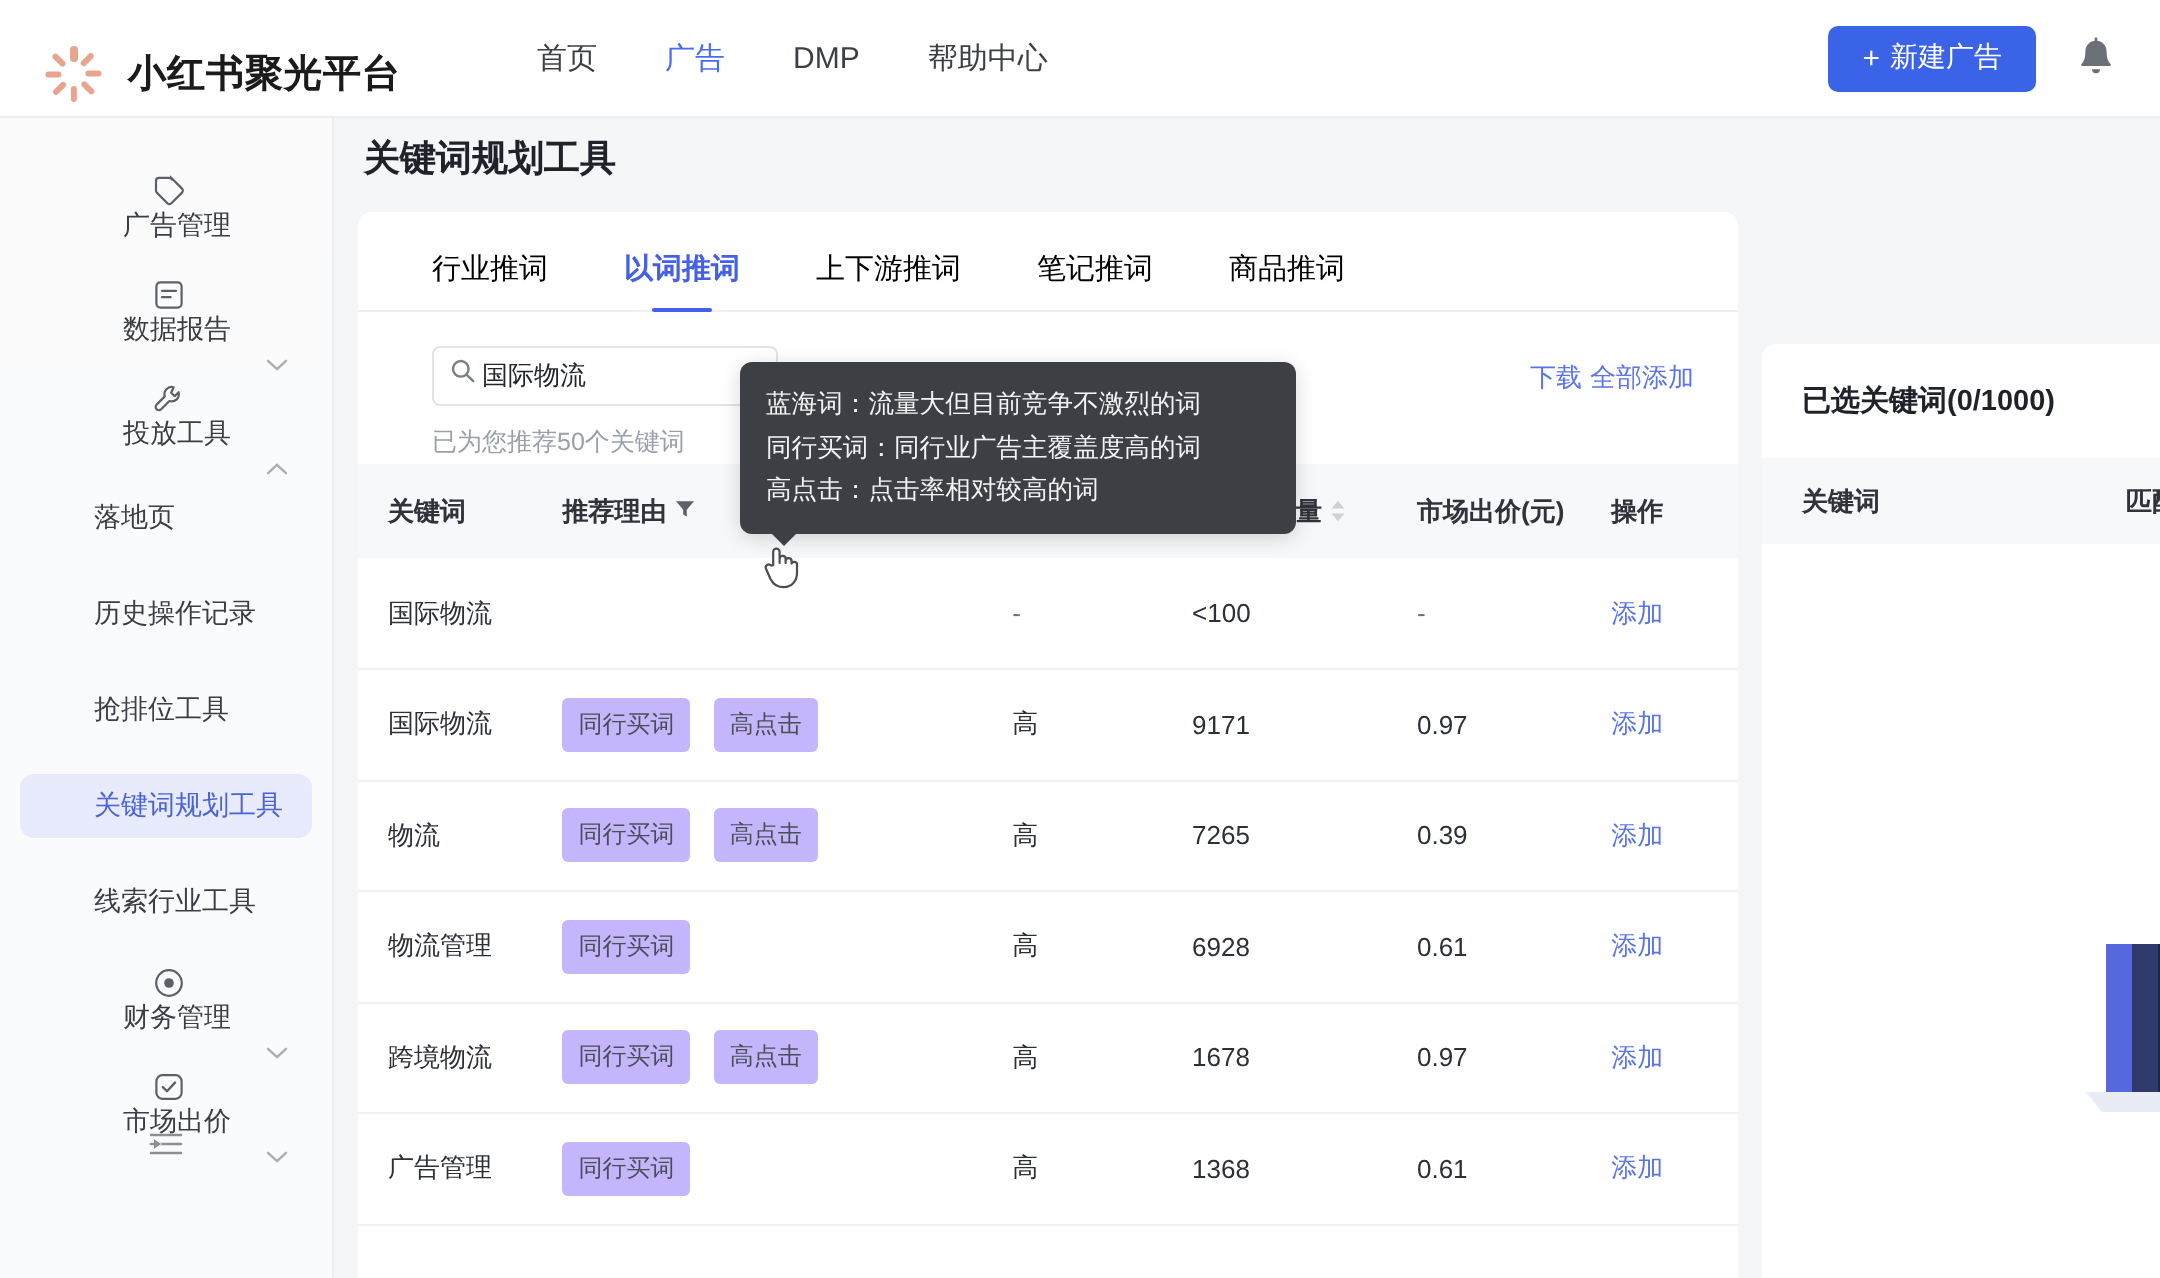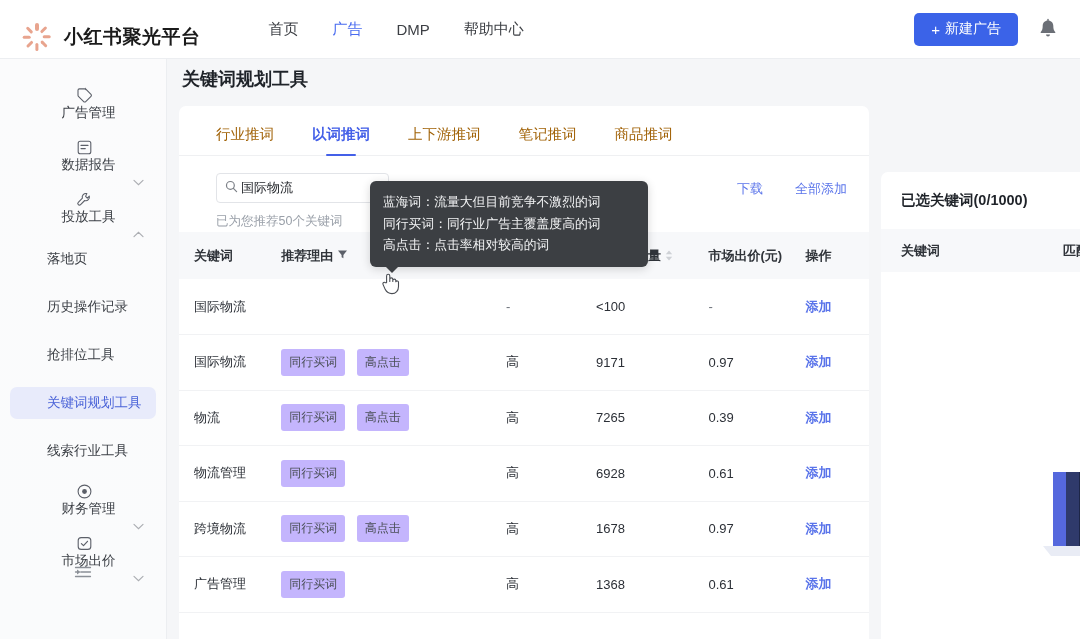--- a/index.html
+++ b/index.html
@@ -92,21 +92,21 @@
   .panel-main {
     position: absolute; left: 12px; top: 47px;
     width: 690px; height: 600px;
     background: #fff; border-radius: 7px;
   }
   .tabs {
     display: flex; gap: 38px; padding: 19px 0 0 37px;
     border-bottom: 1px solid #eff0f2; height: 50px;
   }
   .tab {
-    font-size: 14.5px; color: #a16207; cursor: pointer;
+    font-size: 14.5px; color: #000000; cursor: pointer;
     position: relative; padding-bottom: 12px;
   }
   .tab.active { color: #4460e8; font-weight: bold; font-family: Liberation Mono, monospace; }
   .tab.active::after {
     content: ""; position: absolute; left: 50%; transform: translateX(-50%);
     bottom: -1px; width: 30px; height: 2.5px; background: #4460e8; border-radius: 2px;
   }
 
   .toolbar { position: relative; padding: 17px 0 0 37px; height: 76px; }
   .search-box {
@@ -116,40 +116,40 @@
   }
   .search-box .mag { flex: 0 0 auto; margin-right: 3px; }
   .search-box input {
     border: none; outline: none; font-size: 13px; color: #23262b;
     width: 100%; font-family: inherit; background: transparent;
   }
   .rec-count {
     margin-top: 10px; font-size: 12.5px; color: #9aa0a9;
   }
   .toolbar-links {
-    position: absolute; right: 22px; top: 24px; display: flex; gap: 32px;
+    position: absolute; right: 22px; top: 24px; display: flex; gap: 4px;
   }
   .toolbar-links a { font-size: 13px; color: #5a74ea; text-decoration: none; cursor: pointer; }
 
   
   table.kw { width: 100%; border-collapse: collapse; table-layout: fixed; }
   table.kw th {
     background: #f7f8fa; font-size: 13px; font-weight: bold; color: #30343a;
     text-align: left; height: 47px; padding: 0; vertical-align: middle;
   }
   table.kw td {
     font-size: 13px; color: #2c3037; height: 55.5px; padding: 0;
     border-bottom: 1px solid #f1f2f4; vertical-align: middle;
   }
   .c1 { width: 100px; padding-left: 15px !important; }
   .c2 { width: 220px; }
   .c3 { width: 88px; }
   .c4 { width: 110px; }
   .c5 { width: 95px; }
-  .c6 { width: 62px; font-weight: bold; }
+  .c6 { width: 62px; }
   .th-inner { display: flex; align-items: center; gap: 4px; }
   .sorter { display: inline-flex; flex-direction: column; gap: 1px; opacity: .45; cursor: pointer; }
   .funnel { cursor: pointer; }
   .tagpill {
     display: inline-block; background: #c4b5fd; color: #4a4f57;
     font-size: 12px; border-radius: 3px; padding: 5px 8px; margin-right: 8px;
   }
   .add-link { color: #5a74ea; font-size: 13px; text-decoration: none; cursor: pointer; }
   .dash { color: #6c7179; }
 

